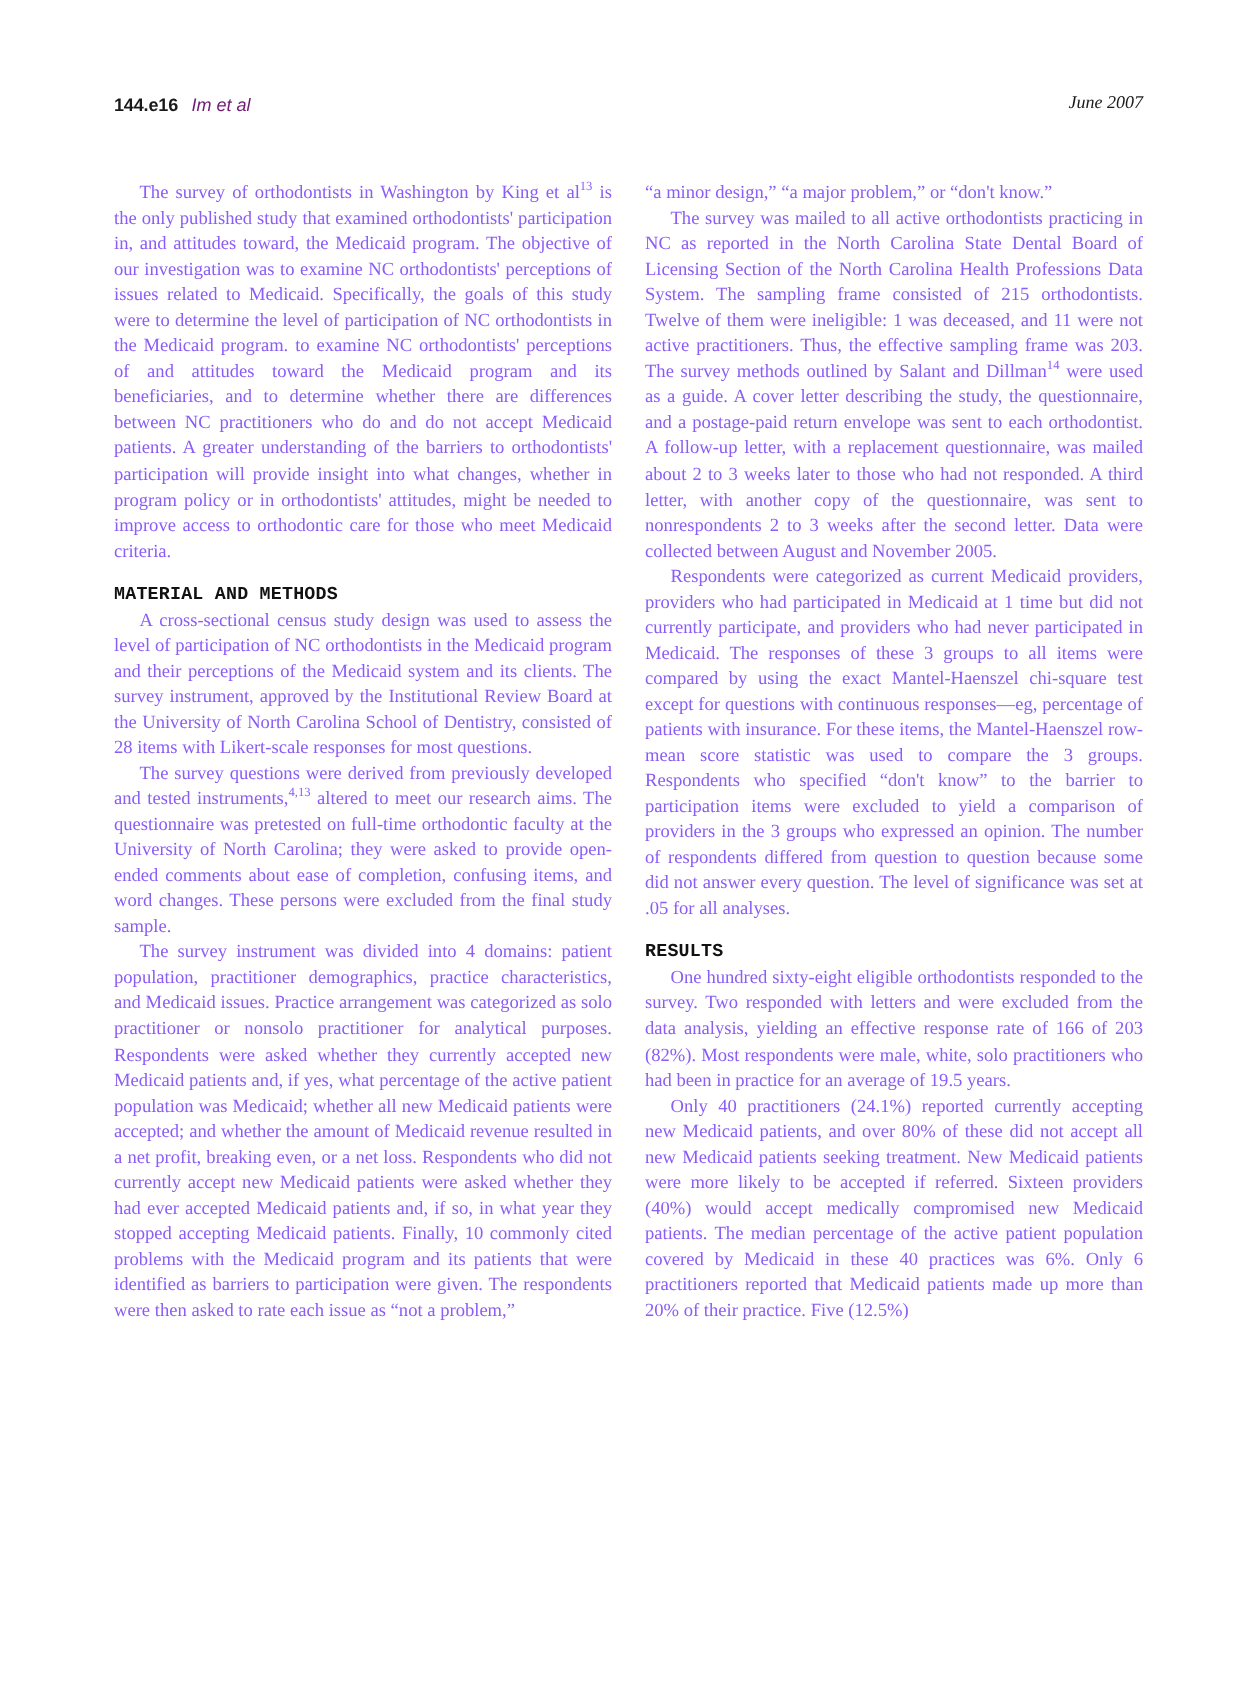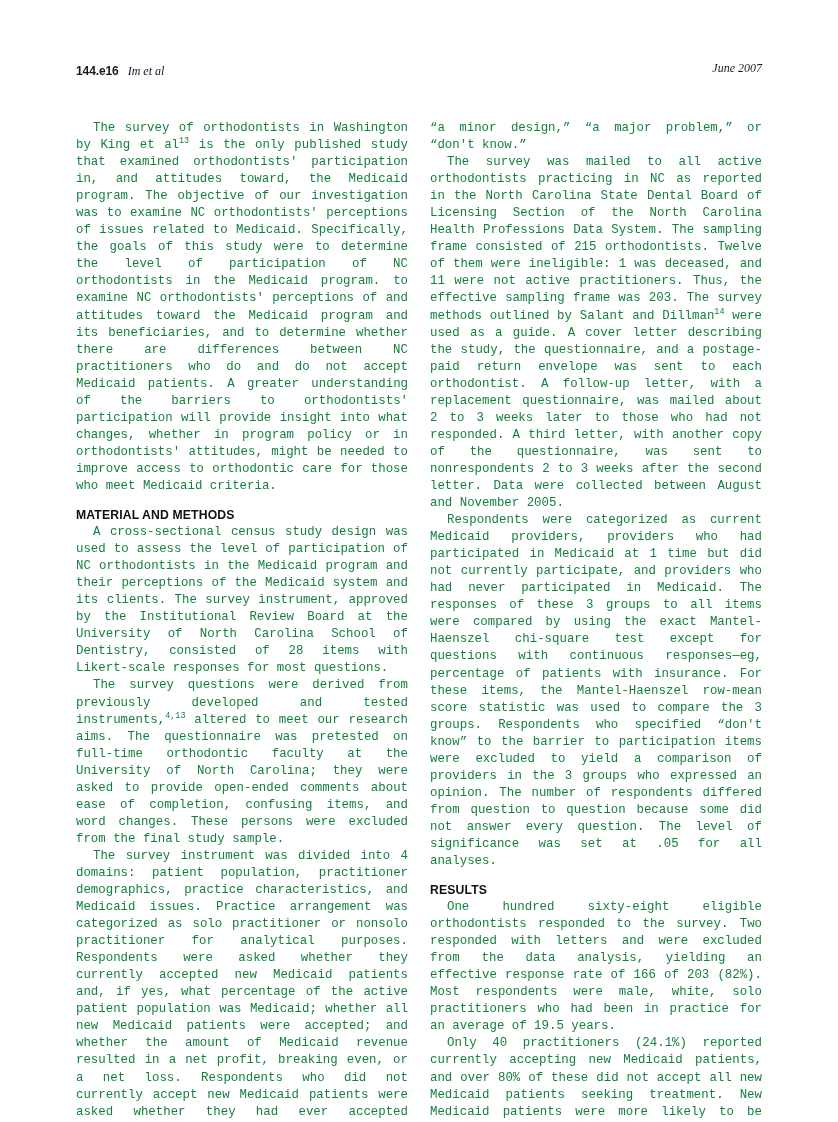--- a/index.html
+++ b/index.html
@@ -31,24 +31,24 @@
     line-height: 1.25;
   }
   .folio {
     font-family: Liberation Sans, sans-serif;
     font-weight: bold;
     font-size: 12px;
     color: #1a1a1a;
     letter-spacing: -0.1px;
   }
   .authors {
-    font-family: Liberation Serif, serif;
+    font-family: Liberation Sans, sans-serif;
     font-style: italic;
     font-size: 12px;
-    color: #0f172a;
+    color: #701a75;
     margin-left: 9px;
   }
   .rh-right {
     text-align: right;
     font-family: "Liberation Serif", serif;
     font-style: italic;
     font-size: 12px;
     color: #1a1a1a;
     line-height: 1.45;
   }
@@ -60,33 +60,33 @@
     left: 76px;
     top: 120px;
     width: 686px;
     display: flex;
     justify-content: space-between;
   }
   .col { width: 332px; }
 
   p.para {
     margin: 0;
-    font-family: Liberation Mono, monospace;
+    font-family: Liberation Serif, serif;
     font-size: 12.4px;
     line-height: 17.05px;
-    color: #15803d;
+    color: #8b5cf6;
     text-align: justify;
     text-indent: 17px;
     hyphens: manual;
   }
   p.para.cont { text-indent: 0; }
 
   h2.section {
     margin: 13px 0 2px 0;
-    font-family: Liberation Sans, sans-serif;
+    font-family: Liberation Mono, monospace;
     font-weight: bold;
     font-size: 12.2px;
     letter-spacing: 0.15px;
     color: #111111;
     text-align: left;
   }
   sup {
     font-size: 0.68em;
     vertical-align: super;
     line-height: 0;

